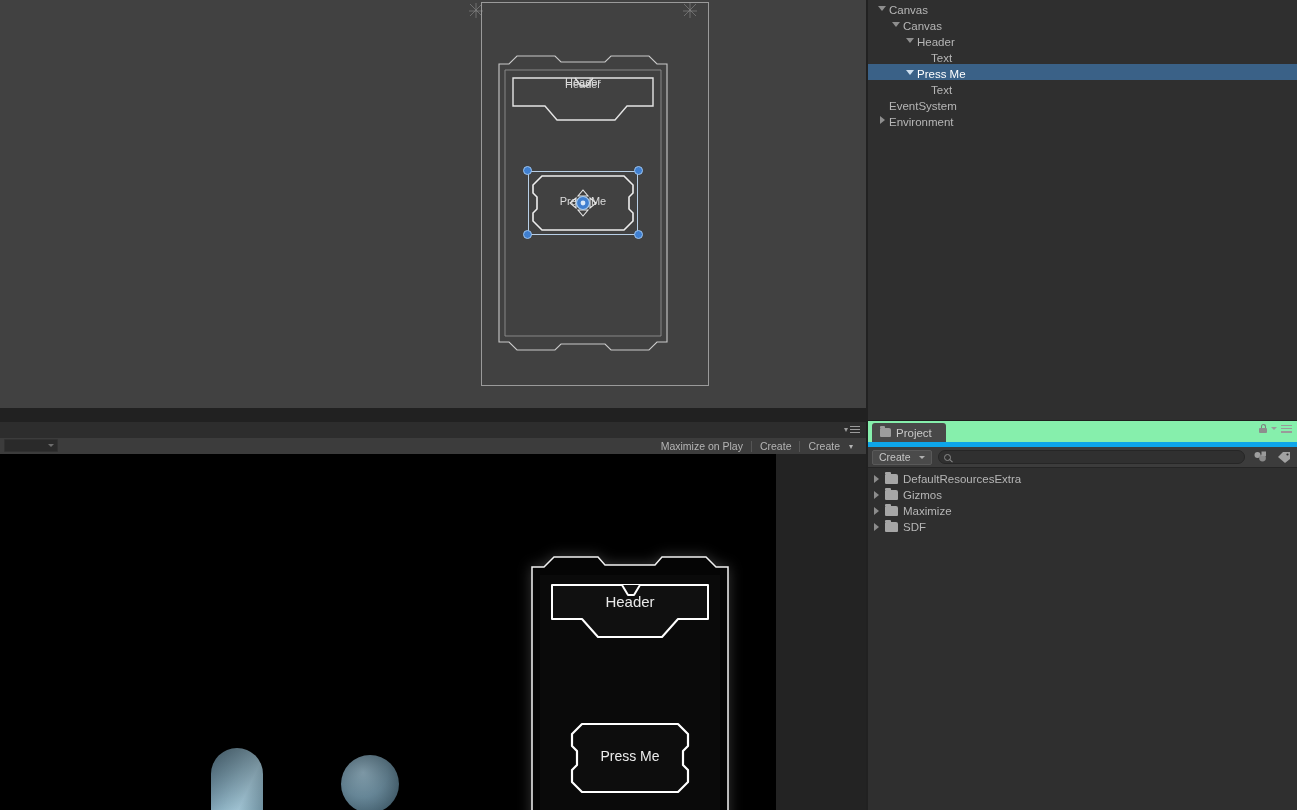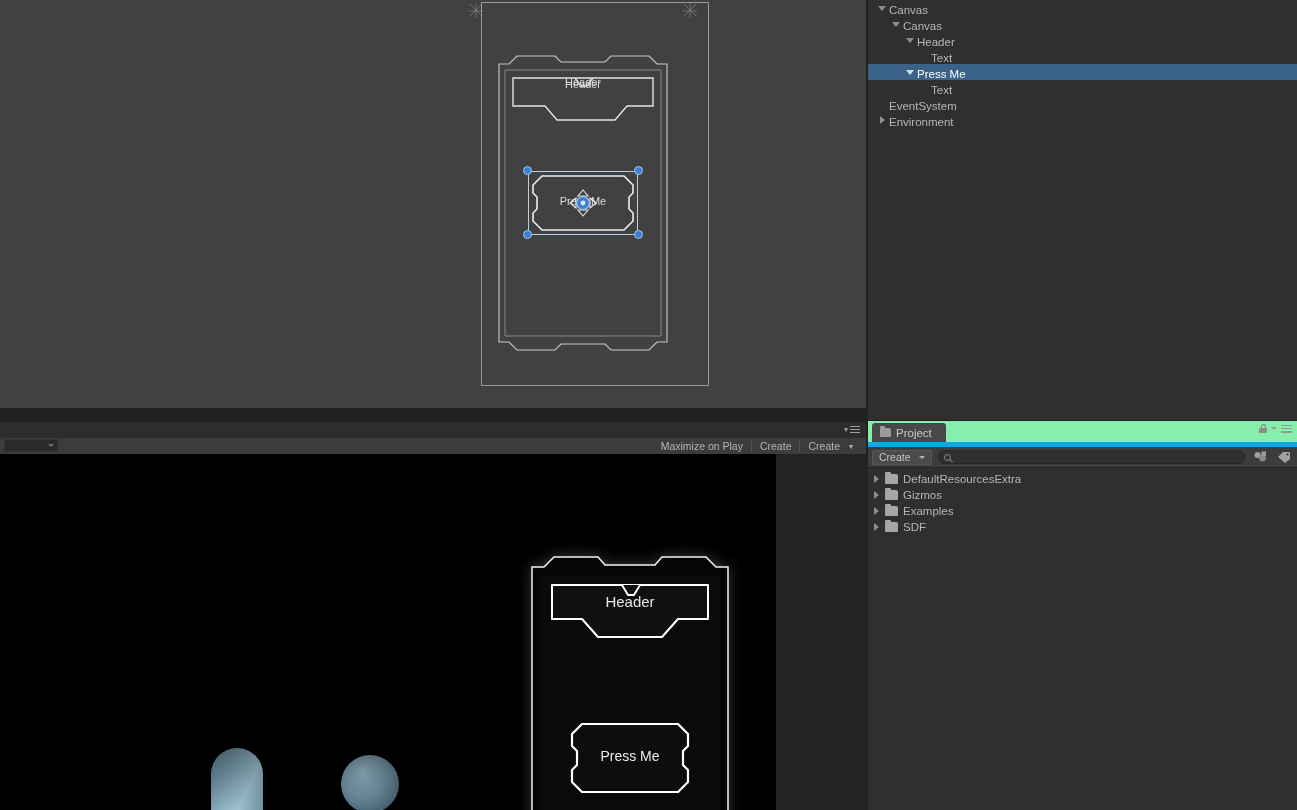--- a/index.html
+++ b/index.html
@@ -601,21 +601,21 @@
           <span class="p-label">DefaultResourcesExtra</span>
         </div>
         <div class="p-row">
           <span class="p-tri"></span>
           <span class="p-folder"></span>
           <span class="p-label">Gizmos</span>
         </div>
         <div class="p-row">
           <span class="p-tri"></span>
           <span class="p-folder"></span>
-          <span class="p-label">Examples</span>
+          <span class="p-label">Maximize</span>
         </div>
         <div class="p-row">
           <span class="p-tri"></span>
           <span class="p-folder"></span>
           <span class="p-label">SDF</span>
         </div>
       </div>
   </div>
 
 </div>

